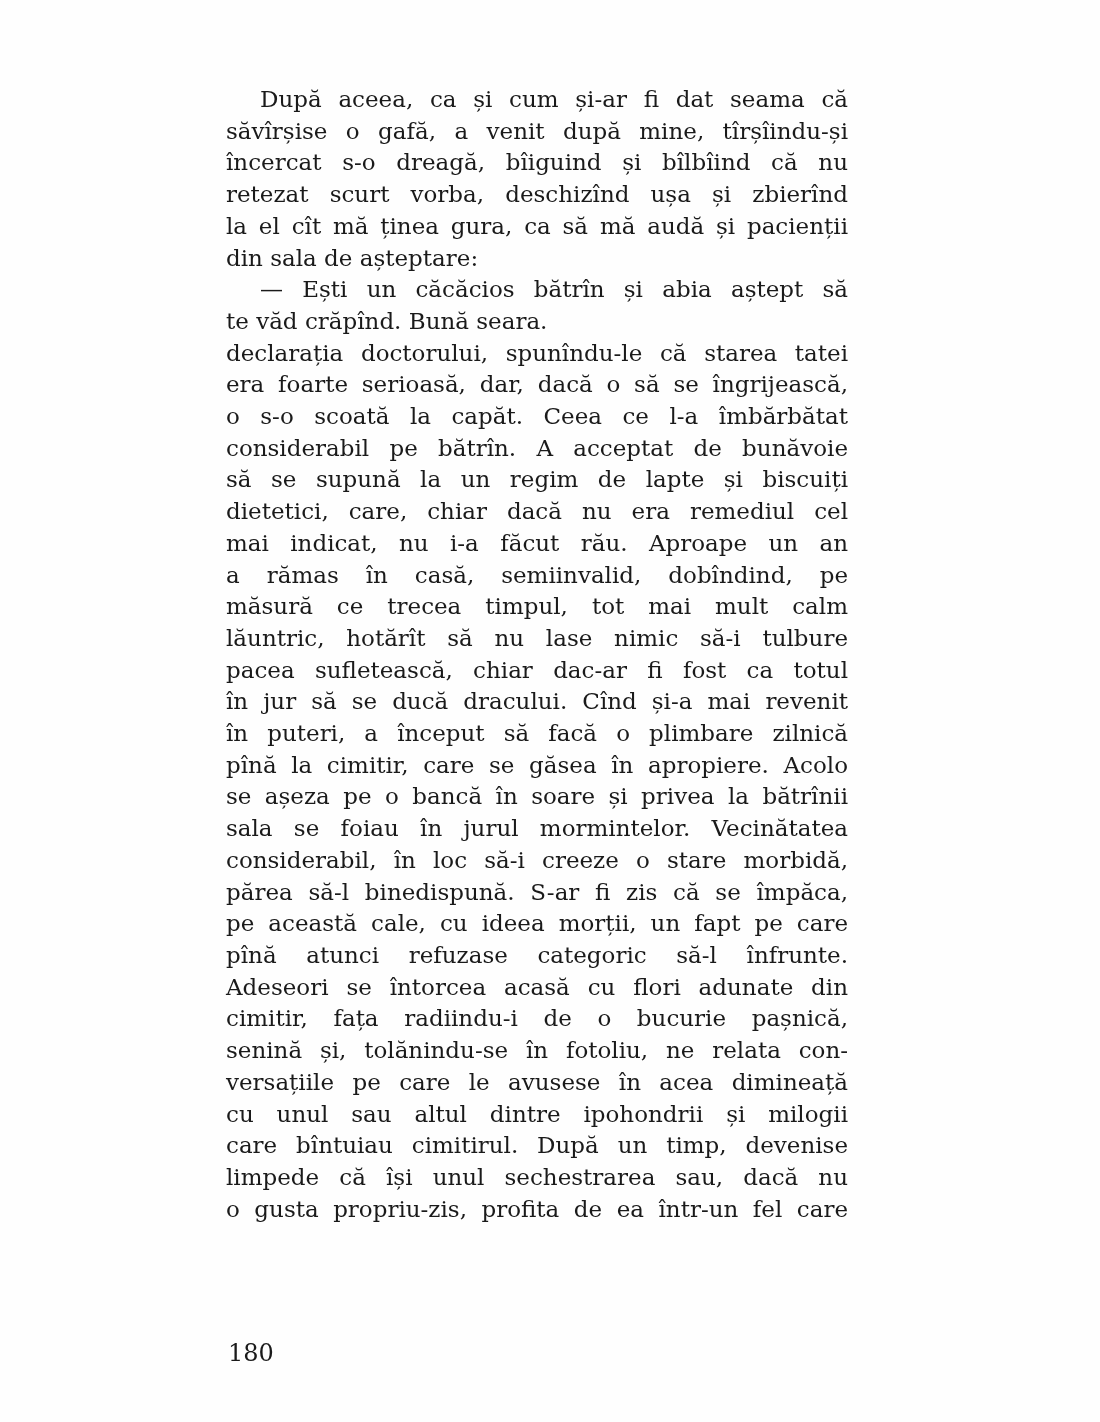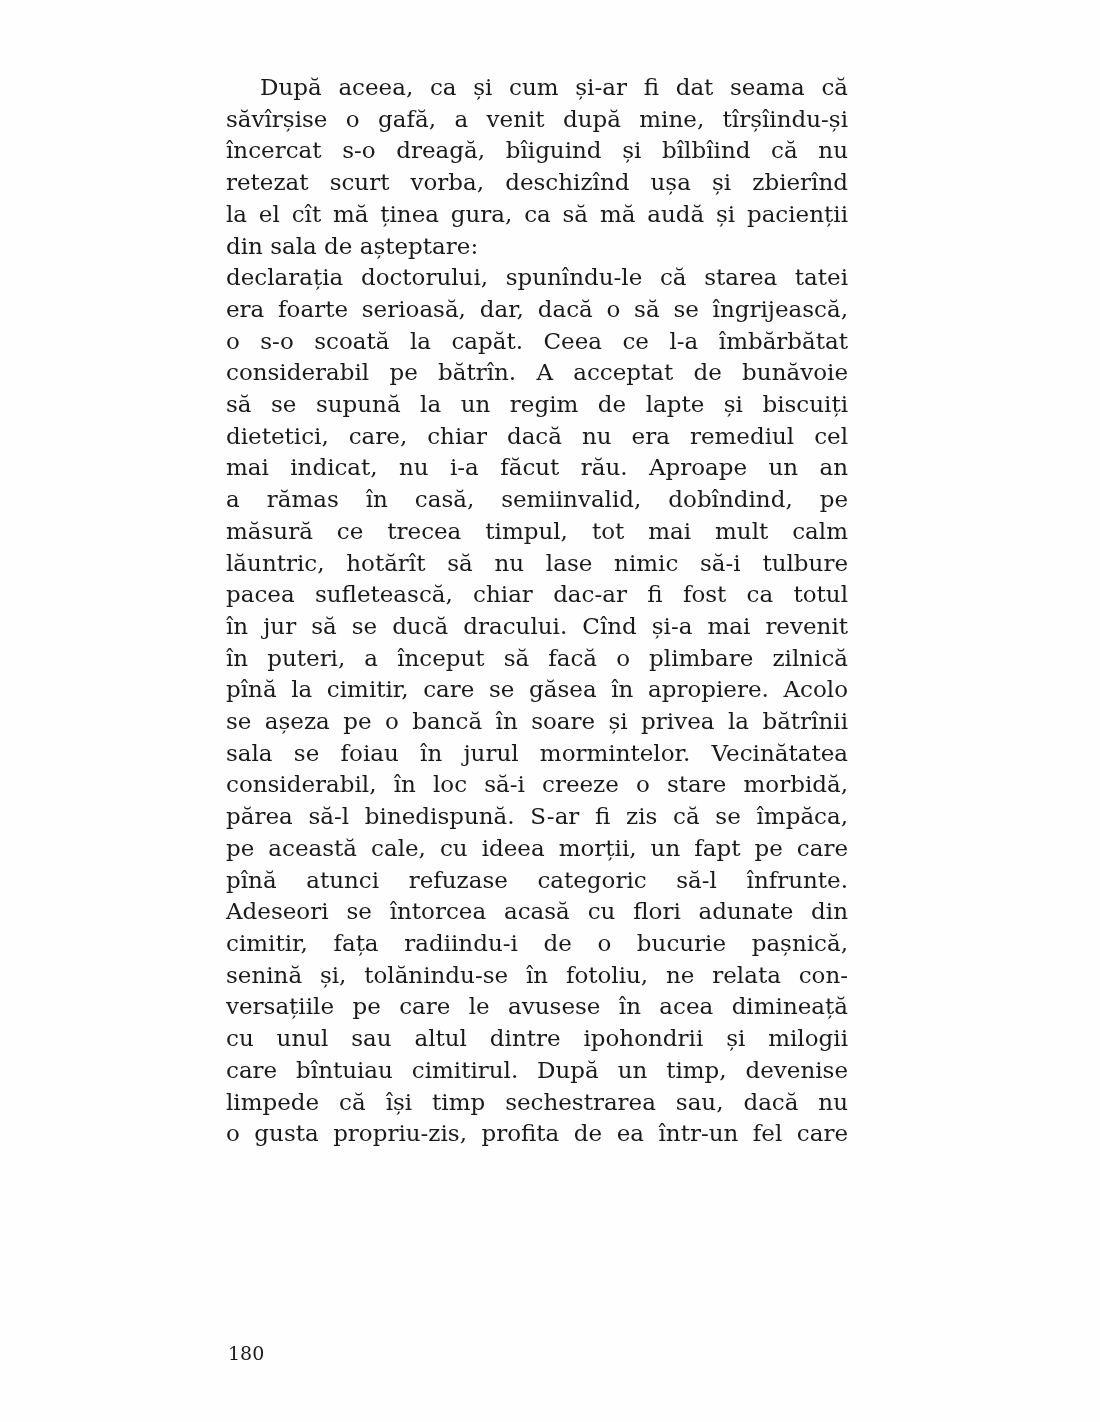--- a/index.html
+++ b/index.html
@@ -12,21 +12,21 @@
     width: 1100px;
     height: 1422px;
     background: #fefefe;
     font-family: "DejaVu Serif", serif;
     color: #1a1a1a;
     overflow: hidden;
   }
   .text-block {
     position: absolute;
     left: 226px;
-    top: 72px;
+    top: 84px;
     width: 622px;
   }
   .paragraph {
     margin: 0;
     padding: 0;
   }
   .line {
     font-size: 23px;
     line-height: 31.7px;
     white-space: nowrap;
@@ -37,37 +37,41 @@
   .line.unjust {
     text-align-last: left;
   }
   .line.indent {
     padding-left: 34px;
   }
   .page-number {
     position: absolute;
     left: 228px;
     top: 1338px;
-    font-size: 19px;
+    font-size: 24px;
     line-height: 30px;
     color: #1a1a1a;
   }
 </style>
 </head>
 <body>
 
 <div class="page">
   <div class="text-block">
       <div class="paragraph">
         <div class="line indent">După aceea, ca și cum și-ar fi dat seama că</div>
         <div class="line">săvîrșise o gafă, a venit după mine, tîrșîindu-și</div>
         <div class="line">încercat s-o dreagă, bîiguind și bîlbîind că nu</div>
         <div class="line">retezat scurt vorba, deschizînd ușa și zbierînd</div>
         <div class="line">la el cît mă ținea gura, ca să mă audă și pacienții</div>
         <div class="line unjust">din sala de așteptare:</div>
+      </div>
+      <div class="paragraph">
+        <div class="line indent">— Ești un căcăcios bătrîn și abia aștept să</div>
+        <div class="line unjust">te văd crăpînd. Bună seara.</div>
       </div>
       <div class="paragraph">
         <div class="line">declarația doctorului, spunîndu-le că starea tatei</div>
         <div class="line">era foarte serioasă, dar, dacă o să se îngrijească,</div>
         <div class="line">o s-o scoată la capăt. Ceea ce l-a îmbărbătat</div>
         <div class="line">considerabil pe bătrîn. A acceptat de bunăvoie</div>
         <div class="line">să se supună la un regim de lapte și biscuiți</div>
         <div class="line">dietetici, care, chiar dacă nu era remediul cel</div>
         <div class="line">mai indicat, nu i-a făcut rău. Aproape un an</div>
         <div class="line">a rămas în casă, semiinvalid, dobîndind, pe</div>
@@ -82,18 +86,18 @@
         <div class="line">considerabil, în loc să-i creeze o stare morbidă,</div>
         <div class="line">părea să-l binedispună. S-ar fi zis că se împăca,</div>
         <div class="line">pe această cale, cu ideea morții, un fapt pe care</div>
         <div class="line">pînă atunci refuzase categoric să-l înfrunte.</div>
         <div class="line">Adeseori se întorcea acasă cu flori adunate din</div>
         <div class="line">cimitir, fața radiindu-i de o bucurie pașnică,</div>
         <div class="line">senină și, tolănindu-se în fotoliu, ne relata con-</div>
         <div class="line">versațiile pe care le avusese în acea dimineață</div>
         <div class="line">cu unul sau altul dintre ipohondrii și milogii</div>
         <div class="line">care bîntuiau cimitirul. După un timp, devenise</div>
-        <div class="line">limpede că își timp sechestrarea sau, dacă nu</div>
+        <div class="line">limpede că își unul sechestrarea sau, dacă nu</div>
         <div class="line">o gusta propriu-zis, profita de ea într-un fel care</div>
       </div>
     </div>
   <div class="page-number">180</div>
 </div>
 
 </body></html>

